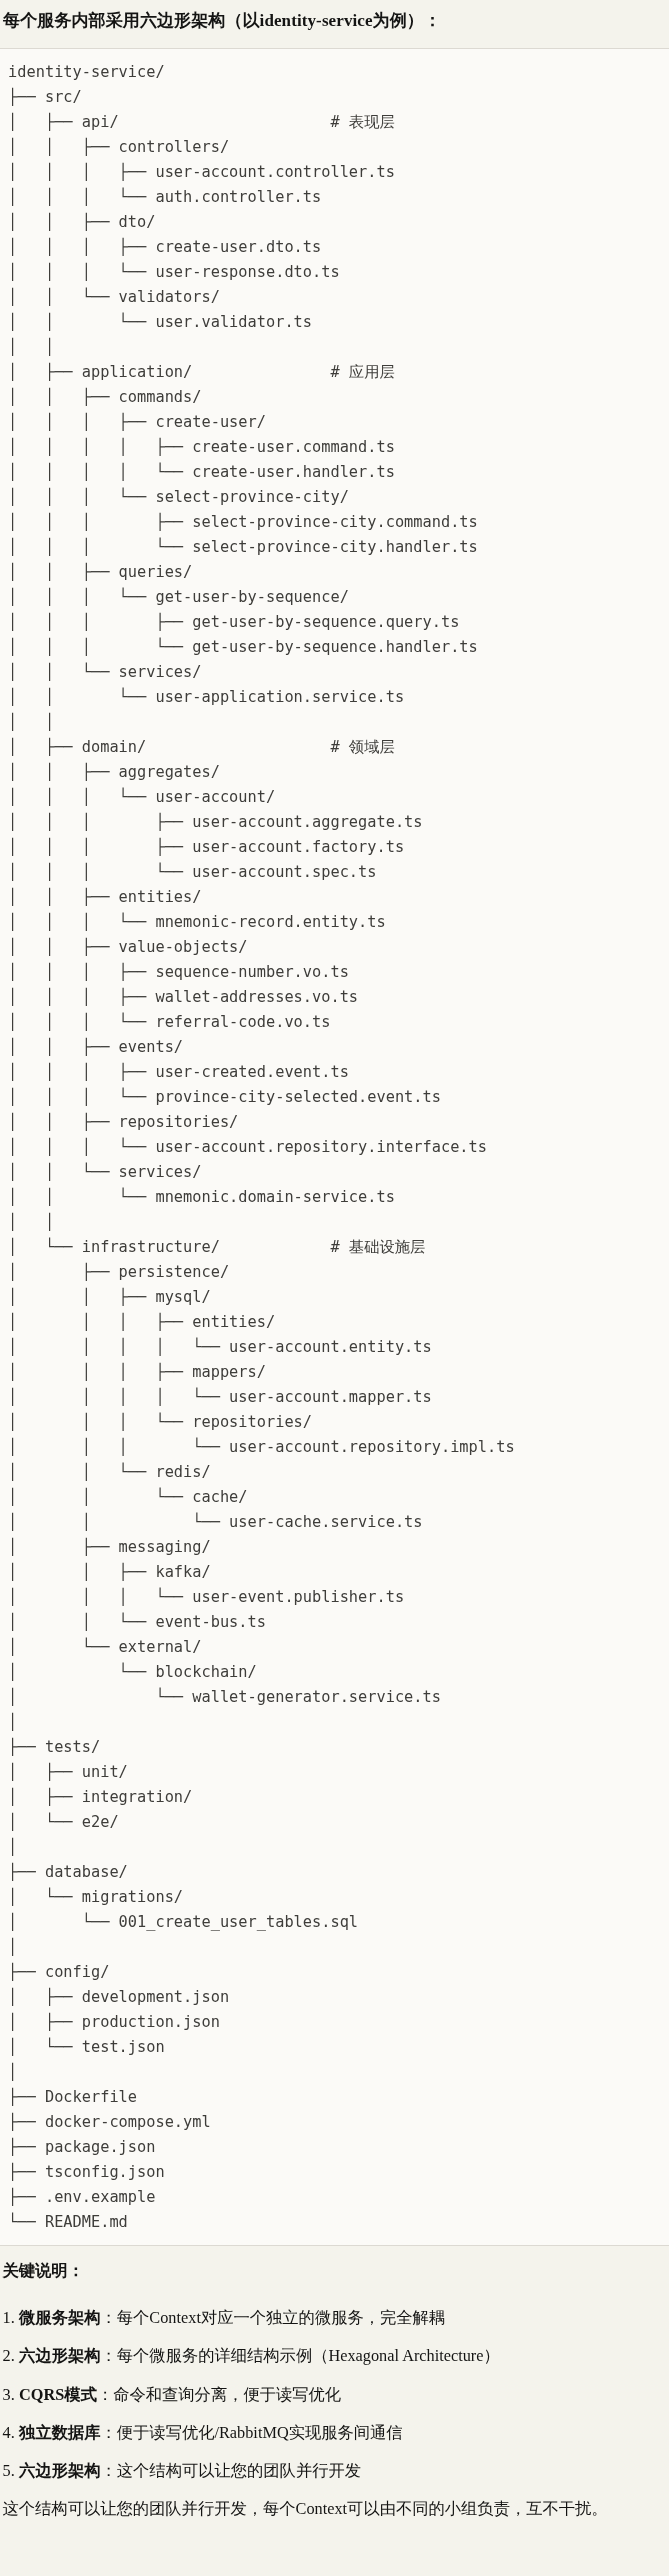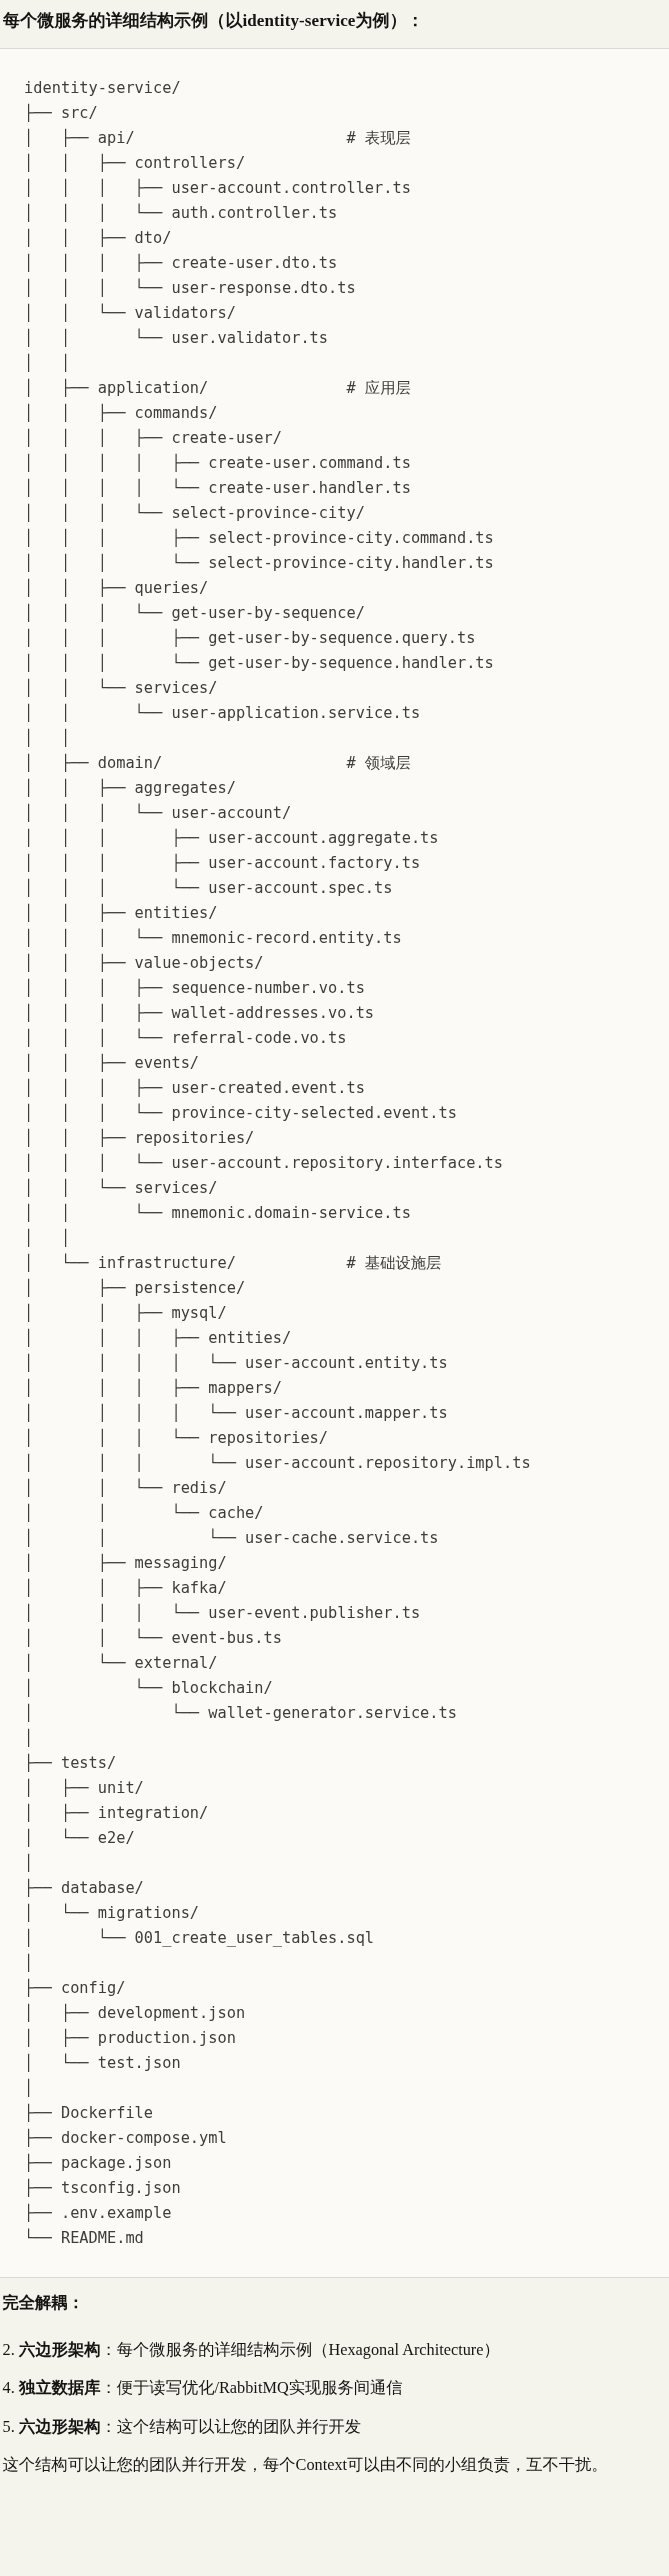--- a/index.html
+++ b/index.html
@@ -17,21 +17,21 @@
     letter-spacing: 0.1px;
   }
   .code-block {
     background: #fbfaf7;
     border-top: 0.6px solid #dcd9d2;
     border-bottom: 0.6px solid #dcd9d2;
     padding: 11.3px 10px 10px 8.1px;
     overflow: hidden;
   }
   .code-block pre {
-    margin: 16px;
+    margin: 0;
     font-family: "DejaVu Sans Mono", "Liberation Mono", monospace;
     font-size: 15.3px;
     line-height: 25px;
     color: #3e3d3a;
     white-space: pre;
   }
   .notes {
     padding: 0 10px 16.3px 2.5px;
     font-size: 16.3px;
     line-height: 22.5px;
@@ -41,21 +41,21 @@
     margin: 13.8px 0 25px;
   }
   .note-item { margin: 0 0 15.6px; }
   .note-num { margin-right: 4.4px; }
   .note-term { font-weight: 700; }
   .closing { margin: 15px 0 0; }
 </style>
 </head>
 <body>
 
-<div class="page-title">每个微服务的详细结构示例（以identity-service为例）：</div>
+<div class="page-title">每个服务内部采用六边形架构（以identity-service为例）：</div>
 
 <div class="code-block">
   <pre>identity-service/
 ├── src/
 │   ├── api/                       # 表现层
 │   │   ├── controllers/
 │   │   │   ├── user-account.controller.ts
 │   │   │   └── auth.controller.ts
 │   │   ├── dto/
 │   │   │   ├── create-user.dto.ts
@@ -134,24 +134,30 @@
 │
 ├── Dockerfile
 ├── docker-compose.yml
 ├── package.json
 ├── tsconfig.json
 ├── .env.example
 └── README.md</pre>
 </div>
 
 <div class="notes">
-  <div class="notes-heading">完全解耦：</div>
+  <div class="notes-heading">关键说明：</div>
 
   <div class="note-item">
+    <span class="note-num">1.</span><span class="note-term">微服务架构</span><span>：每个Context对应一个独立的微服务，完全解耦</span>
+  </div>
+  <div class="note-item">
     <span class="note-num">2.</span><span class="note-term">六边形架构</span><span>：每个微服务的详细结构示例（Hexagonal Architecture）</span>
+  </div>
+  <div class="note-item">
+    <span class="note-num">3.</span><span class="note-term">CQRS模式</span><span>：命令和查询分离，便于读写优化</span>
   </div>
   <div class="note-item">
     <span class="note-num">4.</span><span class="note-term">独立数据库</span><span>：便于读写优化/RabbitMQ实现服务间通信</span>
   </div>
   <div class="note-item">
     <span class="note-num">5.</span><span class="note-term">六边形架构</span><span>：这个结构可以让您的团队并行开发</span>
   </div>
 
   <div class="closing">这个结构可以让您的团队并行开发，每个Context可以由不同的小组负责，互不干扰。</div>
 </div>

